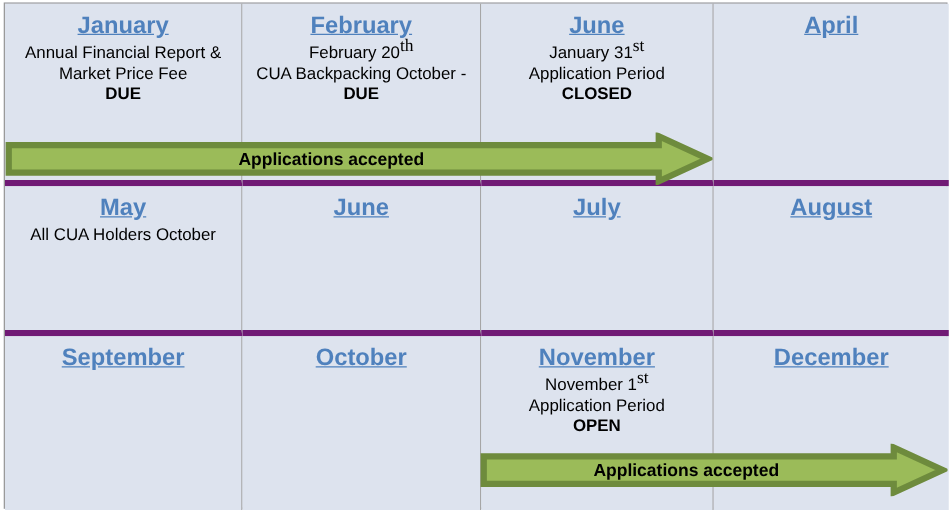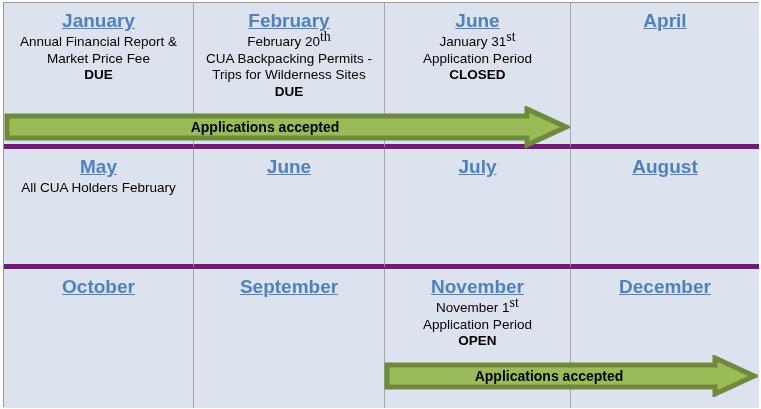--- a/index.html
+++ b/index.html
@@ -126,64 +126,63 @@
         <div class="note-line">Annual Financial Report &amp;</div>
         <div class="note-line">Market Price Fee</div>
         <div class="note-line note-strong">DUE</div>
       </div>
     </div>
 
     <div class="cell">
       <span class="month-name">February</span>
       <div class="cell-notes">
         <div class="note-line"><span>February 20</span><sup>th</sup></div>
-        <div class="note-line">CUA Backpacking Permits -</div>
-        <div class="note-line">Trips for Wilderness Sites</div>
+        <div class="note-line">CUA Backpacking October -</div>
         <div class="note-line note-strong">DUE</div>
       </div>
     </div>
 
     <div class="cell">
       <span class="month-name">June</span>
       <div class="cell-notes">
         <div class="note-line"><span>January 31</span><sup>st</sup></div>
         <div class="note-line">Application Period</div>
         <div class="note-line note-strong">CLOSED</div>
       </div>
     </div>
 
     <div class="cell last-col">
       <span class="month-name">April</span>
     </div>
 
     <div class="cell">
       <span class="month-name">May</span>
       <div class="cell-notes">
-        <div class="note-line">All CUA Holders February</div>
+        <div class="note-line">All CUA Holders October</div>
       </div>
     </div>
 
     <div class="cell">
       <span class="month-name">June</span>
     </div>
 
     <div class="cell">
       <span class="month-name">July</span>
     </div>
 
     <div class="cell last-col">
       <span class="month-name">August</span>
     </div>
 
     <div class="cell last-row">
+      <span class="month-name">September</span>
+    </div>
+
+    <div class="cell last-row">
       <span class="month-name">October</span>
-    </div>
-
-    <div class="cell last-row">
-      <span class="month-name">September</span>
     </div>
 
     <div class="cell last-row">
       <span class="month-name">November</span>
       <div class="cell-notes">
         <div class="note-line"><span>November 1</span><sup>st</sup></div>
         <div class="note-line">Application Period</div>
         <div class="note-line note-strong">OPEN</div>
       </div>
     </div>

